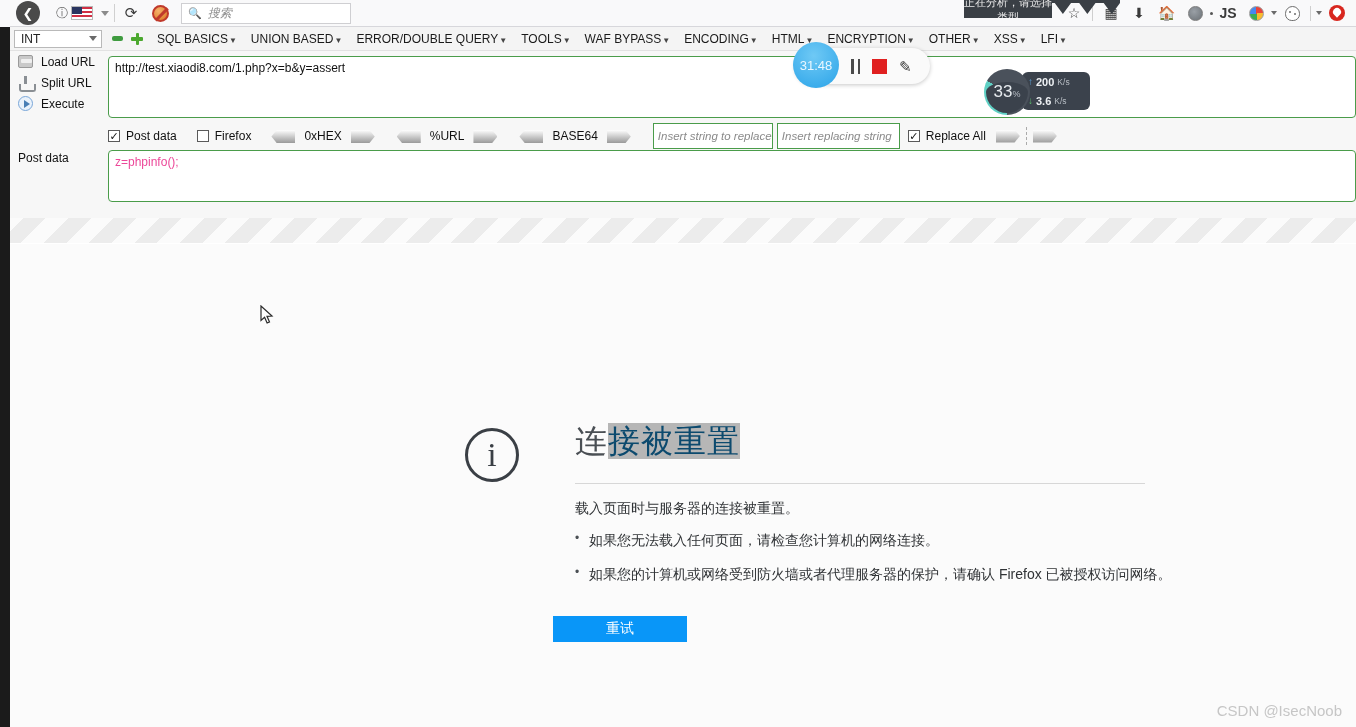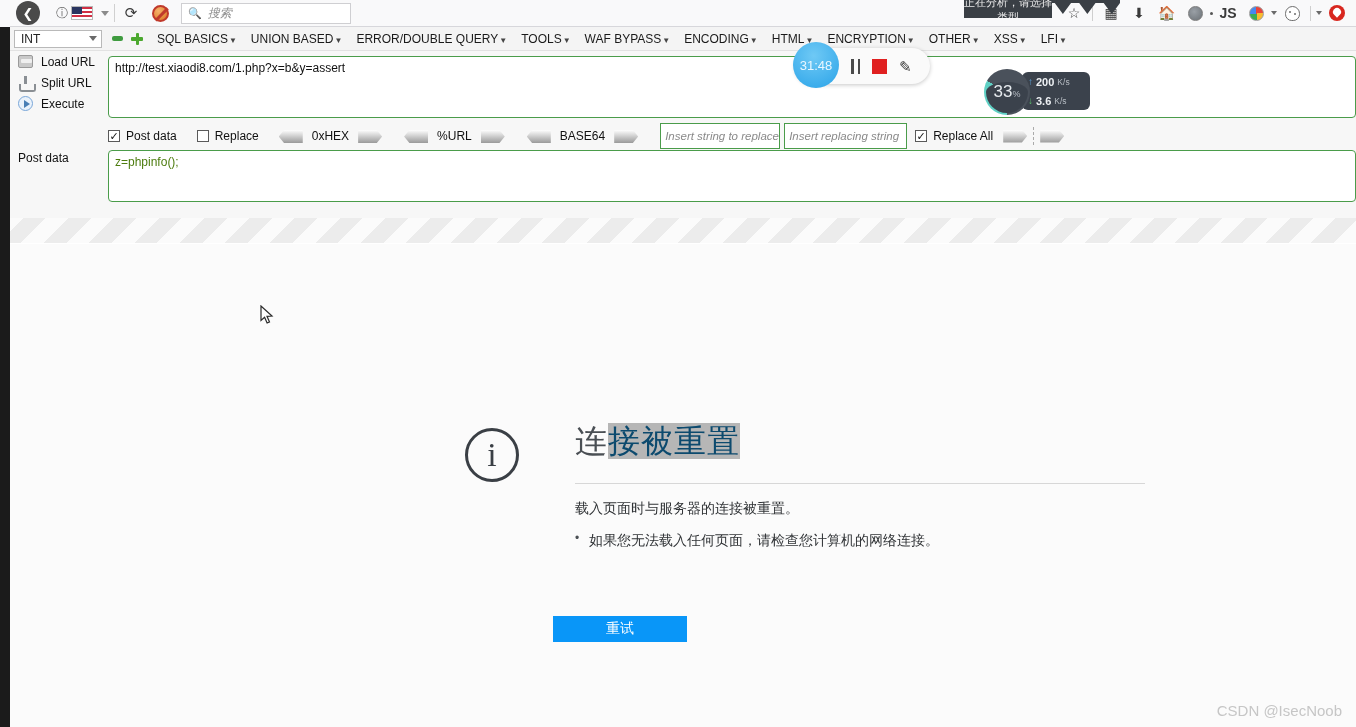--- a/index.html
+++ b/index.html
@@ -184,21 +184,21 @@
   .repl-in {
     height: 20px; background: #fff; border: 1px solid #4a9c4a;
     display:flex; align-items:center; padding: 12px 4px; flex:0 0 auto;
     font-size: 11.5px; font-style: italic; color: #8a8a8a; overflow:hidden; white-space:nowrap;
   }
   .dashed-sep { width:1px; height: 18px; border-left: 1px dashed #aaa; margin: 0 6px; flex:0 0 auto; }
 
   .hb-post-input {
     position: absolute; left: 98px; top: 99px; width: 1248px; height: 52px;
     background: #fff; border: 1px solid #4a9c4a; border-radius: 4px;
-    padding: 4px 6px; font-size: 12px; color: #4d7c0f;
+    padding: 4px 6px; font-size: 12px; color: #ec4899;
   }
 
   
   .striped {
     position: absolute; left: 10px; top: 218px; width: 1346px; height: 26px;
     background: repeating-linear-gradient(-45deg,
       #fbfbfb 0 16px, #ececec 16px 32px);
     border-bottom: 1px solid #ffffff;
   }
 
@@ -379,21 +379,21 @@
       <span>http://test.xiaodi8.com/1.php?x=b&amp;y=assert</span>
     </div>
 
     <div class="hb-opts">
       <div class="opt">
         <span class="cb checked"></span>
         <span>Post data</span>
       </div>
       <div class="opt">
         <span class="cb"></span>
-        <span>Replace</span>
+        <span>Firefox</span>
       </div>
 
       <div class="enc-grp">
         <span class="chev-l"></span>
         <span class="nm">0xHEX</span>
         <span class="chev-r"></span>
       </div>
       <div class="enc-grp">
         <span class="chev-l"></span>
         <span class="nm">%URL</span>
@@ -430,20 +430,21 @@
   <div class="striped"></div>
 
   <div class="content">
     <div class="err-wrap">
       <div class="err-icon">i</div>
       <div class="err-title"><span>连</span><span class="sel">接被重置</span></div>
       <div class="err-rule"></div>
       <div class="err-lead">载入页面时与服务器的连接被重置。</div>
       <ul class="err-list">
         <li>如果您无法载入任何页面，请检查您计算机的网络连接。</li>
+        <li>如果您的计算机或网络受到防火墙或者代理服务器的保护，请确认 Firefox 已被授权访问网络。</li>
       </ul>
       <button class="retry-btn">重试</button>
     </div>
   </div>
 
   <div class="left-rail">
     <div class="left-rail-white"></div>
   </div>
 
   <svg class="cursor" width="14" height="20" viewBox="0 0 14 20">

